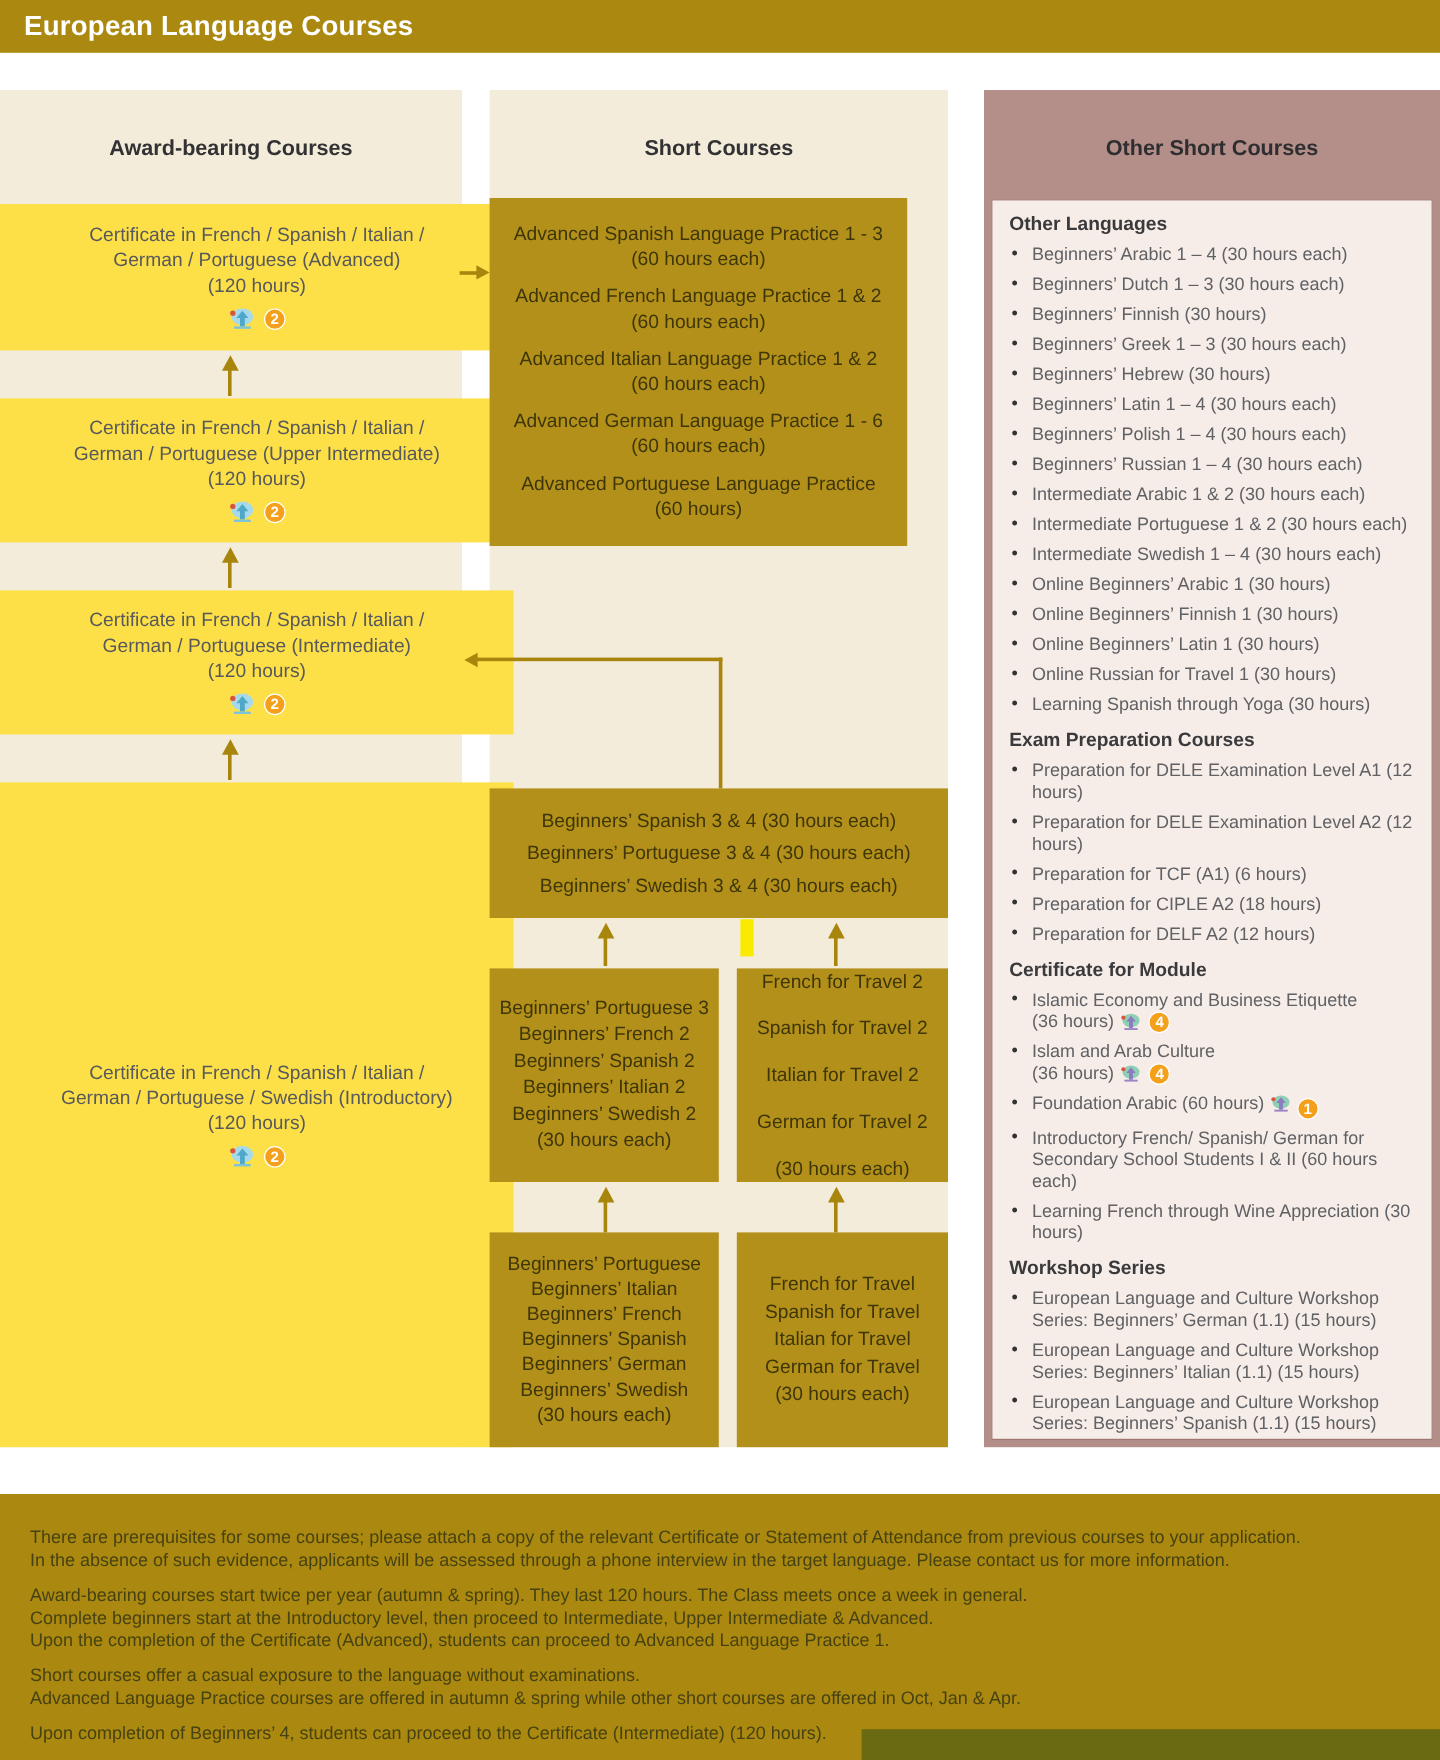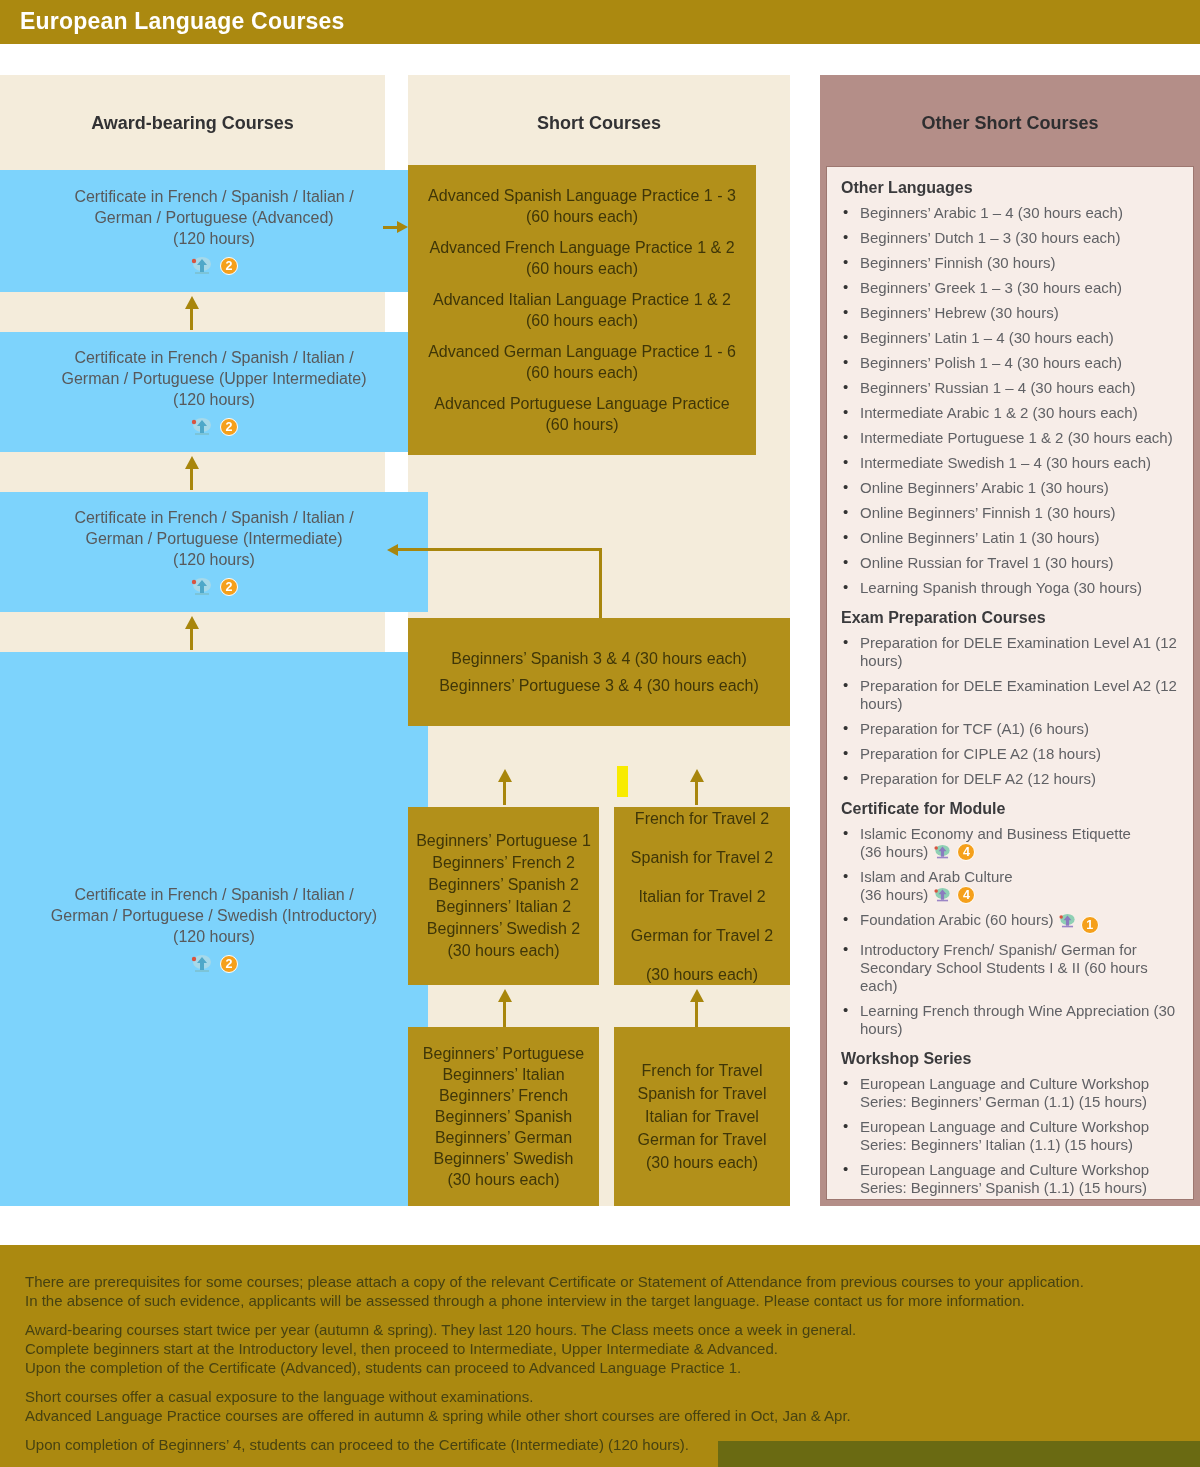--- a/index.html
+++ b/index.html
@@ -15,21 +15,21 @@
   .col1bg{left:0;width:385px;background:#F4ECDB;}
   .col2bg{left:408px;width:382px;background:#F4ECDB;}
   .col3bg{left:820px;width:380px;background:#B48E88;}
   .colheader{position:absolute;top:98px;height:50px;display:flex;align-items:center;justify-content:center;
              font-weight:bold;font-size:18px;color:#323234;}
   .ch1{left:0;width:385px;}
   .ch2{left:408px;width:382px;}
   .ch3{left:820px;width:380px;}
 
   
-  .abox{position:absolute;left:0;width:428px;background:#7dd3fc;display:flex;flex-direction:column;
+  .abox{position:absolute;left:0;width:428px;background:#fde047;display:flex;flex-direction:column;
         align-items:center;justify-content:center;text-align:center;color:#58595B;font-size:16px;line-height:21px;}
   .iconrow{margin-top:7px;display:flex;align-items:center;gap:6px;}
 
   
   .gbox{position:absolute;background:#B2901A;color:#3F3608;display:flex;flex-direction:column;
         align-items:center;justify-content:center;text-align:center;font-size:16px;}
   .pair{margin:5px 0;line-height:21px;}
   .ln27{line-height:27px;}
   .ln22{line-height:22px;}
   .ln21{line-height:21px;}
@@ -176,33 +176,34 @@
     <div class="pair">
       <div>Advanced German Language Practice 1 - 6</div>
       <div>(60 hours each)</div>
     </div>
     <div class="pair">
       <div>Advanced Portuguese Language Practice</div>
       <div>(60 hours)</div>
     </div>
   </div>
 
-  <div class="gbox" style="left:408px;top:618px;width:382px;height:108px;align-items:center;">
+  <div class="gbox" style="left:408px;top:657px;width:382px;height:108px;align-items:center;">
     <div class="ln27">Beginners’ Spanish 3 &amp; 4  (30 hours each)</div>
     <div class="ln27">Beginners’ Portuguese 3 &amp; 4  (30 hours each)</div>
+    <div class="ln27">Beginners’ Swedish 3 &amp; 4 (30 hours each)</div>
   </div>
 
   <div class="tri-up" style="left:498px;top:769px;"></div>
   <div class="shaft-v" style="left:503px;top:781px;height:24px;"></div>
   <div class="tri-up" style="left:690px;top:769px;"></div>
   <div class="shaft-v" style="left:695px;top:781px;height:24px;"></div>
   <div class="ymark"></div>
 
   <div class="gbox" style="left:408px;top:807px;width:191px;height:178px;">
-    <div class="ln22">Beginners’ Portuguese 1</div>
+    <div class="ln22">Beginners’ Portuguese 3</div>
     <div class="ln22">Beginners’ French 2</div>
     <div class="ln22">Beginners’ Spanish 2</div>
     <div class="ln22">Beginners’ Italian 2</div>
     <div class="ln22">Beginners’ Swedish 2</div>
     <div class="ln22">(30 hours each)</div>
   </div>
 
   <div class="gbox" style="left:614px;top:807px;width:176px;height:178px;gap:16px;">
     <div class="ln23">French for Travel 2</div>
     <div class="ln23">Spanish for Travel 2</div>

